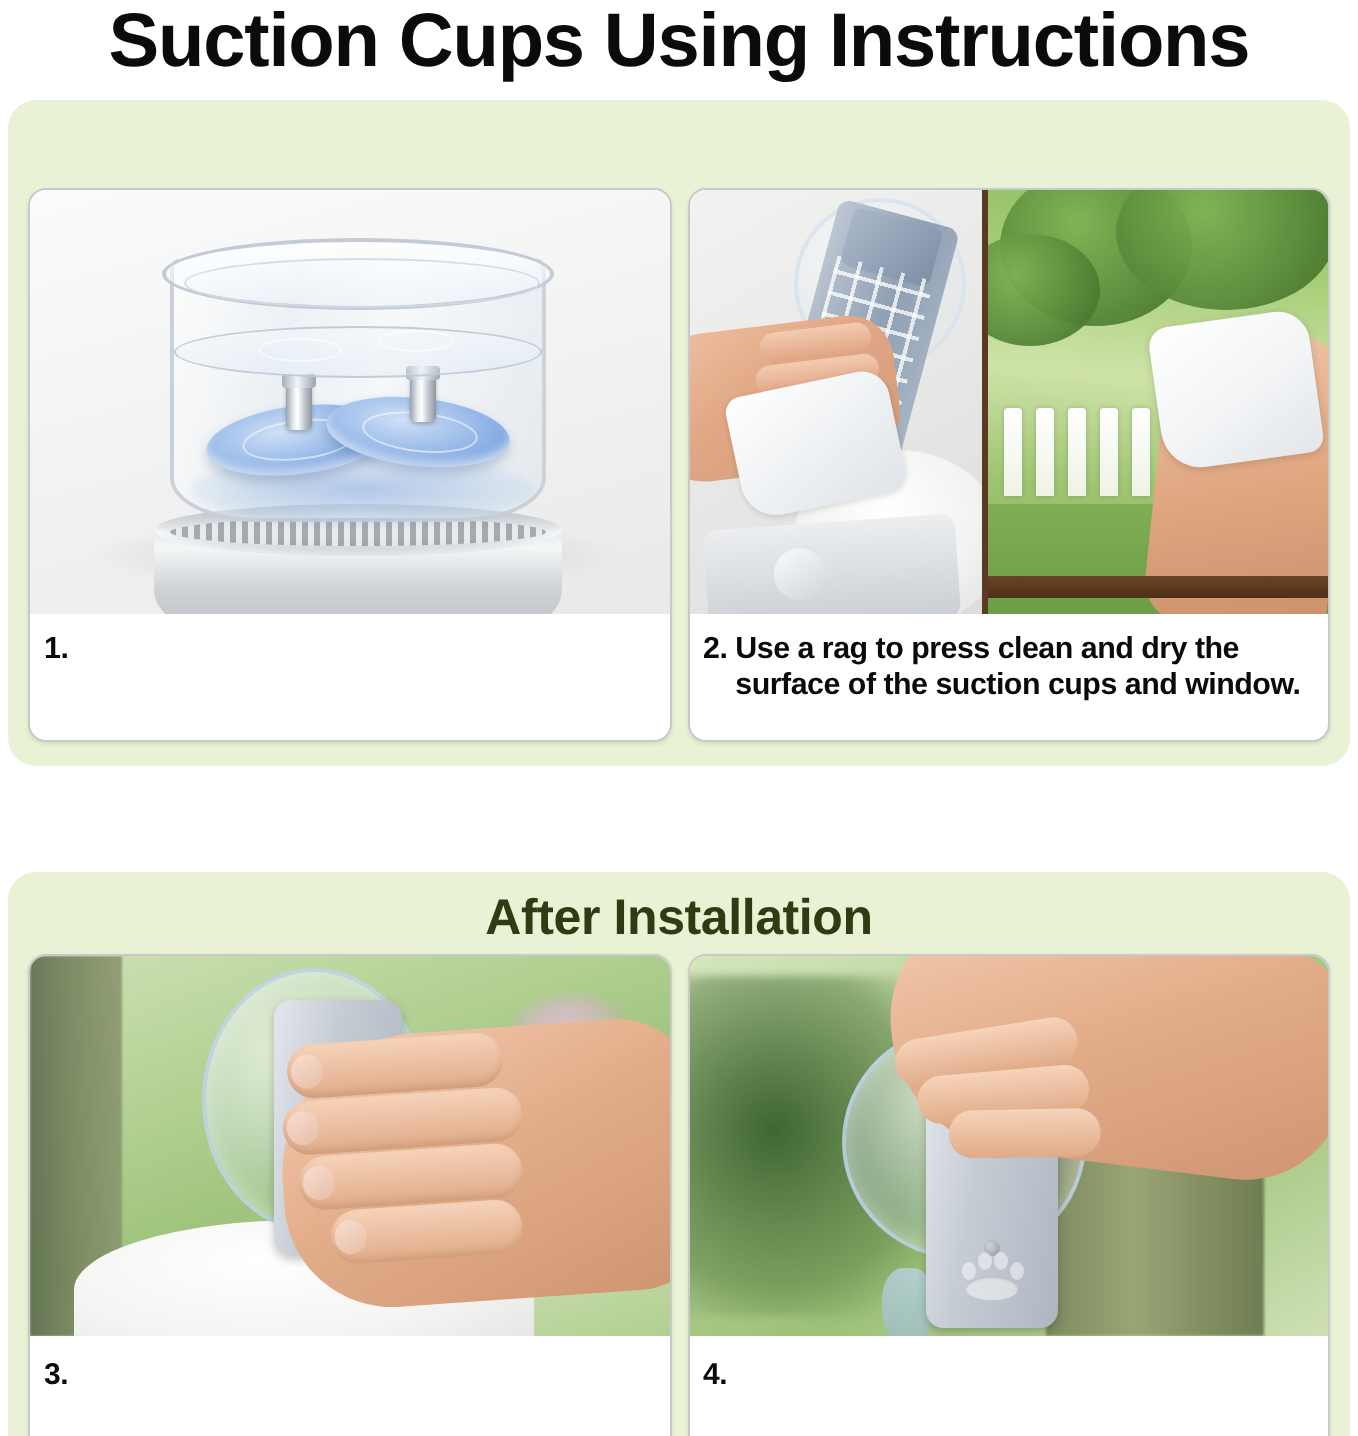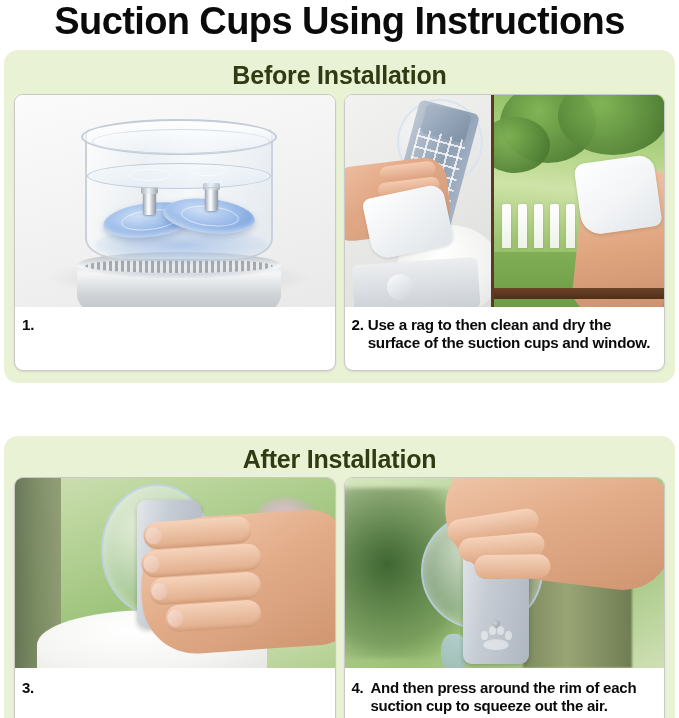--- a/index.html
+++ b/index.html
@@ -426,21 +426,20 @@
   }
 </style>
 </head>
 <body>
 
 <div class="page">
 
   <div class="main-title">Suction Cups Using Instructions</div>
 
   <div class="section section-before">
-    <div class="section-title">Before Installation</div>
 
     <div class="cards">
 
       <div class="card">
         <div class="photo p1">
           <div class="shadowpool"></div>
           <div class="base">
             <div class="base-top"></div>
             <div class="base-ring"></div>
           </div>
@@ -501,21 +500,21 @@
             <div class="picket" style="left:120px;"></div>
             <div class="picket" style="left:136px;"></div>
             <div class="hand-r"></div>
             <div class="rag-r"></div>
             <div class="win-frame"></div>
           </div>
 
         </div>
         <div class="caption">
           <span class="num">2.</span>
-          <span class="txt">Use a rag to then clean and dry the surface of the suction cups and window.</span>
+          <span class="txt">Use a rag to press clean and dry the surface of the suction cups and window.</span>
         </div>
       </div>
 
     </div>
   </div>
 
   <div class="section section-after">
     <div class="section-title">After Installation</div>
 
     <div class="cards">
@@ -576,20 +575,19 @@
             </div>
           </div>
           <div class="handbig">
             <div class="fingerbig fb1"></div>
             <div class="fingerbig fb2"></div>
             <div class="fingerbig fb3"></div>
           </div>
         </div>
         <div class="caption">
           <span class="num">4.</span>
-          <span class="txt">And then press around the rim of each suction cup to squeeze out the air.</span>
         </div>
       </div>
 
     </div>
   </div>
 
 </div>
 
 </body></html>

